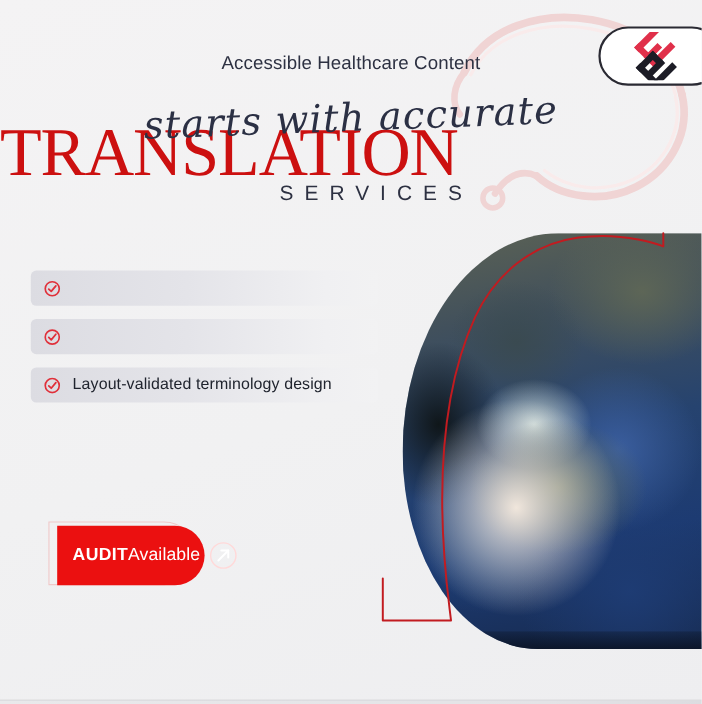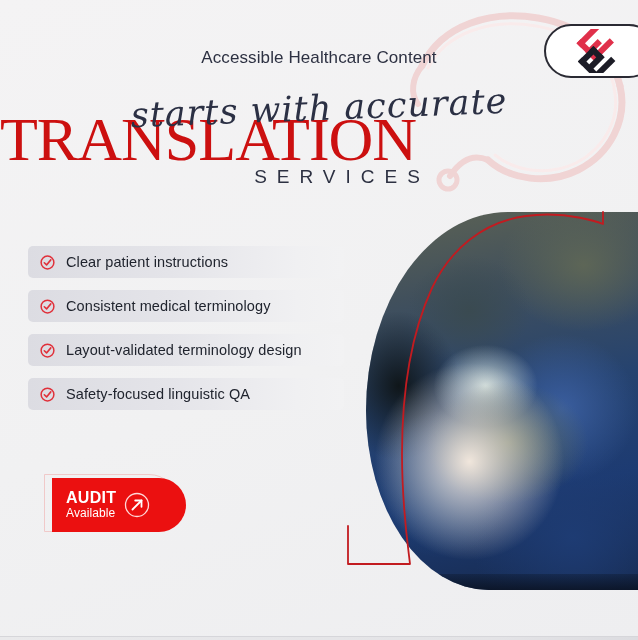--- a/index.html
+++ b/index.html
@@ -150,23 +150,23 @@
   #audit-badge{
     position:absolute;left:8px;top:4px;
     width:134px;height:54px;
     background:#eb1010;
     border-top-right-radius:32px;
     border-bottom-right-radius:32px;
     display:flex;align-items:center;
     box-sizing:border-box;
     padding-left:14px;
   }
-  #audit-text{display:flex;flex-direction:column;justify-content:center;line-height:1.05;}
+  #audit-text{display:flex;flex-direction:row;justify-content:center;line-height:1.05;}
   #audit-title{color:#ffffff;font-size:16px;font-weight:bold;letter-spacing:.3px;}
-  #audit-sub{color:#ffffff;font-size:12px;font-weight:400;letter-spacing:.1px;}
+  #audit-sub{color:#ffffff;font-size:16px;font-weight:400;letter-spacing:.1px;}
   #audit-arrow{margin-left:6px;flex:0 0 auto;}
 
   
   #website{
     position:absolute;left:46px;top:568px;
     font-size:12.5px;
     color:#26262c;
     letter-spacing:.2px;
     z-index:4;
   }
@@ -216,46 +216,37 @@
   <div id="translation-word">TRANSLATION</div>
   <div id="services-word">SERVICES</div>
 
   <div id="feature-list">
 
     <div class="feature-row">
       <svg class="check" viewBox="0 0 16 16">
         <circle cx="8" cy="8" r="6.8" fill="none" stroke="#e0303a" stroke-width="1.6"></circle>
         <path d="M4.6 8.3 L7 10.6 L11.5 5.2" fill="none" stroke="#e0303a" stroke-width="1.7" stroke-linecap="round" stroke-linejoin="round"></path>
       </svg>
-      <span class="feature-label">Clear patient instructions</span>
     </div>
 
     <div class="feature-row">
       <svg class="check" viewBox="0 0 16 16">
         <circle cx="8" cy="8" r="6.8" fill="none" stroke="#e0303a" stroke-width="1.6"></circle>
         <path d="M4.6 8.3 L7 10.6 L11.5 5.2" fill="none" stroke="#e0303a" stroke-width="1.7" stroke-linecap="round" stroke-linejoin="round"></path>
       </svg>
-      <span class="feature-label">Consistent medical terminology</span>
     </div>
 
     <div class="feature-row">
       <svg class="check" viewBox="0 0 16 16">
         <circle cx="8" cy="8" r="6.8" fill="none" stroke="#e0303a" stroke-width="1.6"></circle>
         <path d="M4.6 8.3 L7 10.6 L11.5 5.2" fill="none" stroke="#e0303a" stroke-width="1.7" stroke-linecap="round" stroke-linejoin="round"></path>
       </svg>
       <span class="feature-label">Layout-validated terminology design</span>
     </div>
 
-    <div class="feature-row">
-      <svg class="check" viewBox="0 0 16 16">
-        <circle cx="8" cy="8" r="6.8" fill="none" stroke="#e0303a" stroke-width="1.6"></circle>
-        <path d="M4.6 8.3 L7 10.6 L11.5 5.2" fill="none" stroke="#e0303a" stroke-width="1.7" stroke-linecap="round" stroke-linejoin="round"></path>
-      </svg>
-      <span class="feature-label">Safety-focused linguistic QA</span>
-    </div>
 
   </div>
 
   <div id="photo-frame">
     <div id="photo"></div>
     <div id="photo-dark-bottom"></div>
   </div>
 
   <svg id="photo-outline" viewBox="0 0 298 390" fill="none">
     <path d="M263 16 L263 28 C263 28 228 14 186 20 C142 26 110 54 92 92 C70 140 62 200 62 258 C62 312 68 350 70 368 L8 368 L8 330" stroke="#c21b20" stroke-width="1.8" fill="none" stroke-linecap="round" stroke-linejoin="round"></path>

